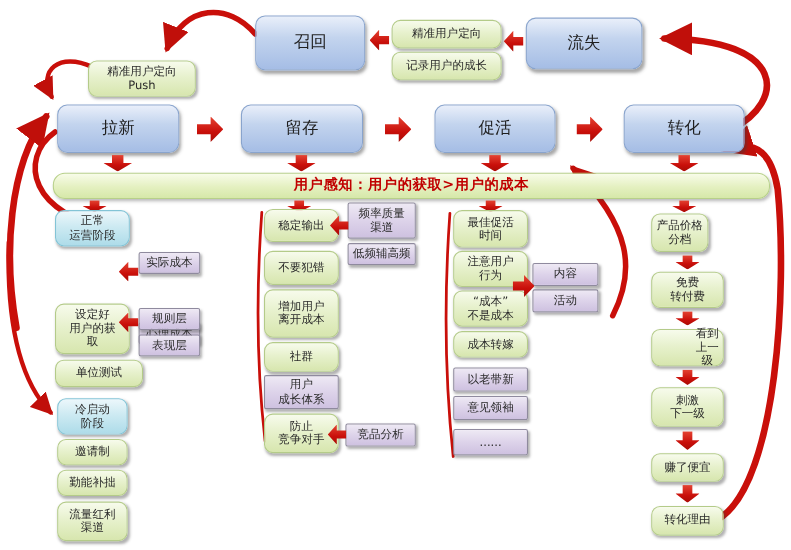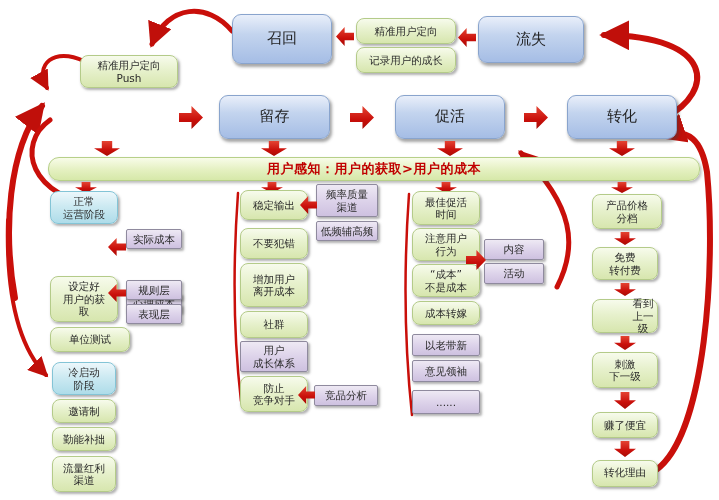--- a/index.html
+++ b/index.html
@@ -74,20 +74,21 @@
 
   <div class="box blue" style="left:232px;top:14px;width:100px;height:50px;">召回</div>
   <div class="box green" style="left:356px;top:18px;width:100px;height:26px;">精准用户定向</div>
   <div class="box green" style="left:356px;top:47px;width:100px;height:26px;">记录用户的成长</div>
   <div class="box blue" style="left:478px;top:16px;width:106px;height:47px;">流失</div>
   <div class="box green" style="left:80px;top:55px;width:98px;height:33px;">精准用户定向
 Push</div>
   <div class="arr arr-left" style="left:336px;top:27px;width:18px;height:19px;"></div>
   <div class="arr arr-left" style="left:458px;top:28px;width:18px;height:19px;"></div>
 
+  <div class="box blue" style="left:52px;top:95px;width:111px;height:44px;">拉新</div>
   <div class="arr arr-right" style="left:179px;top:106px;width:24px;height:23px;"></div>
   <div class="box blue" style="left:219px;top:95px;width:111px;height:44px;">留存</div>
   <div class="arr arr-right" style="left:350px;top:106px;width:24px;height:23px;"></div>
   <div class="box blue" style="left:395px;top:95px;width:110px;height:44px;">促活</div>
   <div class="arr arr-right" style="left:524px;top:106px;width:24px;height:23px;"></div>
   <div class="box blue" style="left:567px;top:95px;width:110px;height:44px;">转化</div>
 
   <div class="arr arr-down" style="left:94px;top:141px;width:26px;height:15px;"></div>
   <div class="arr arr-down" style="left:261px;top:141px;width:26px;height:15px;"></div>
   <div class="arr arr-down" style="left:437px;top:141px;width:26px;height:15px;"></div>
@@ -142,21 +143,21 @@
   <div class="box green" style="left:412px;top:264px;width:68px;height:33px;">“成本”
 不是成本</div>
   <div class="box green" style="left:412px;top:301px;width:68px;height:24px;">成本转嫁</div>
   <div class="box purple" style="left:412px;top:334px;width:68px;height:22px;">以老带新</div>
   <div class="box purple" style="left:412px;top:360px;width:68px;height:22px;">意见领袖</div>
   <div class="box purple" style="left:412px;top:390px;width:68px;height:24px;">......</div>
   <div class="box purple" style="left:484px;top:239px;width:60px;height:21px;">内容</div>
   <div class="box purple" style="left:484px;top:263px;width:60px;height:21px;">活动</div>
   <div class="arr arr-right" style="left:466px;top:250px;width:20px;height:20px;"></div>
 
-  <div class="box green" style="left:592px;top:194px;width:70px;height:35px;">产品价格
+  <div class="box green" style="left:592px;top:194px;width:52px;height:35px;">产品价格
 分档</div>
   <div class="arr arr-down" style="left:614px;top:232px;width:22px;height:13px;"></div>
   <div class="box green" style="left:592px;top:247px;width:66px;height:33px;">免费
 转付费</div>
   <div class="arr arr-down" style="left:614px;top:283px;width:22px;height:13px;"></div>
   <div class="box green" style="left:592px;top:299px;width:66px;height:34px;padding-left:36px;">看到
 上一级</div>
   <div class="arr arr-down" style="left:614px;top:336px;width:22px;height:14px;"></div>
   <div class="box green" style="left:592px;top:352px;width:66px;height:36px;">刺激
 下一级</div>

